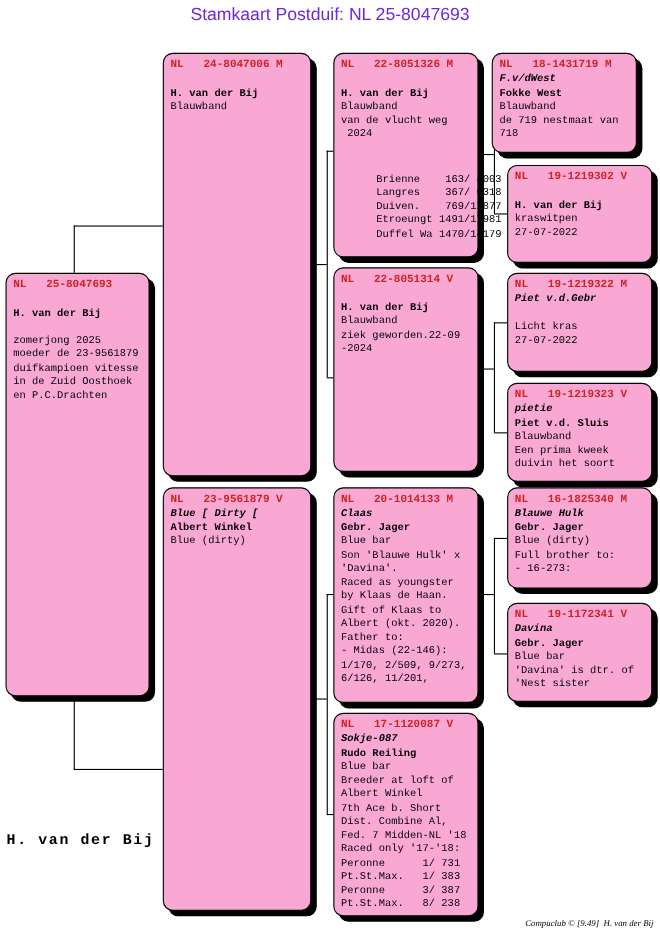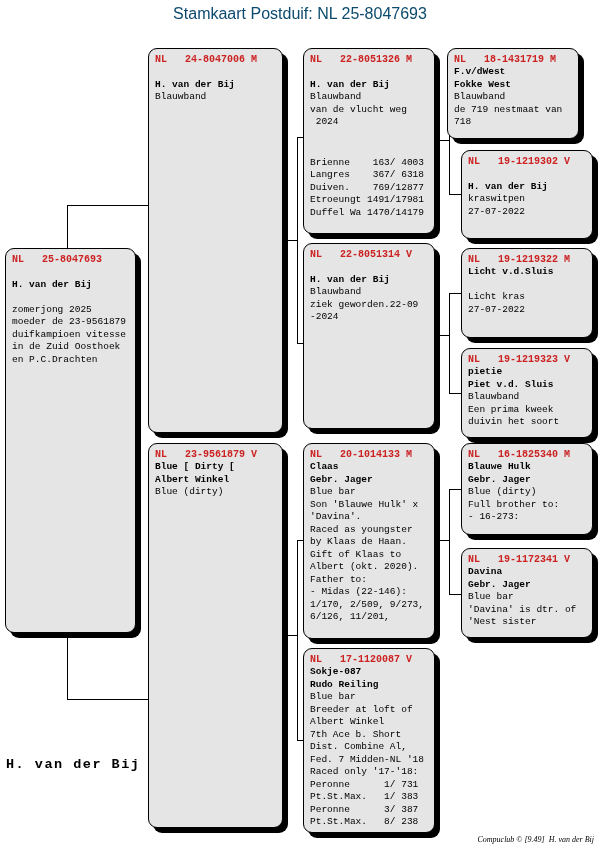--- a/index.html
+++ b/index.html
@@ -1,29 +1,29 @@
 <!DOCTYPE html>
 <html style="--ring-red: #cc2222;"><head>
 <meta charset="utf-8">
 <style>
   html,body{margin:0;padding:0;background:#fff;}
   .page{position:relative;width:600px;height:861px;background:#fff;overflow:hidden;
         font-family:"Liberation Mono","DejaVu Sans Mono",monospace;color:#000;}
   .title{position:absolute;top:5px;left:0;width:100%;text-align:center;
-         font-family:"Liberation Sans","DejaVu Sans",sans-serif;font-size:16px;color:#0c4a6e;}
+         font-family:"Liberation Sans","DejaVu Sans",sans-serif;font-size:16px;color:#6d28d9;}
   .conn{position:absolute;background:#000;}
-  .pbox{position:absolute;background:#e5e5e5;border:1.5px solid #000;border-radius:9px;
+  .pbox{position:absolute;background:#f9a8d4;border:1.5px solid #000;border-radius:9px;
         box-shadow:5px 5px 0 #000;box-sizing:border-box;padding:4px 5px 4px 6px;
         font-size:9.5px;line-height:12.5px;}
   .hdr{color:var(--ring-red,#cc2222);font-weight:bold;font-size:10px;line-height:13px;white-space:pre;}
   .ln{white-space:pre;height:12.5px;overflow:visible;}
   .ln.b{font-weight:bold;}
-  .ln.bi{font-weight:bold;}
+  .ln.bi{font-weight:bold;font-style:italic;}
   .results{position:absolute;left:6px;right:4px;}
-  .res{white-space:pre;height:12.5px;}
+  .res{white-space:pre;height:12.5px;margin-left:32px;}
   .owner{position:absolute;left:6px;top:757px;}
   .owner-name{font-weight:bold;font-size:13.5px;letter-spacing:1.5px;margin-bottom:4px;white-space:pre;}
   .owner-lines{font-size:9.5px;line-height:12.6px;}
   .footer{position:absolute;right:6px;top:835px;font-family:"Liberation Serif","DejaVu Serif",serif;
           font-style:italic;font-size:8px;white-space:pre;}
 </style>
 </head>
 <body>
 
 <div class="page">
@@ -173,21 +173,21 @@
         <div class="ln r">&nbsp;</div>
         <div class="ln b">H. van der Bij</div>
         <div class="ln r">kraswitpen</div>
         <div class="ln r">27-07-2022</div>
       </div>
   </div>
 
   <div class="pbox" style="left:461px;top:248px;width:132px;height:90px">
     <div class="hdr">NL   19-1219322 M</div>
     <div>
-        <div class="ln bi">Licht v.d.Sluis</div>
+        <div class="ln bi">Piet v.d.Gebr</div>
         <div class="ln r">&nbsp;</div>
         <div class="ln r">Licht kras</div>
         <div class="ln r">27-07-2022</div>
       </div>
   </div>
 
   <div class="pbox" style="left:461px;top:348px;width:132px;height:90px">
     <div class="hdr">NL   19-1219323 V</div>
     <div>
         <div class="ln bi">pietie</div>

